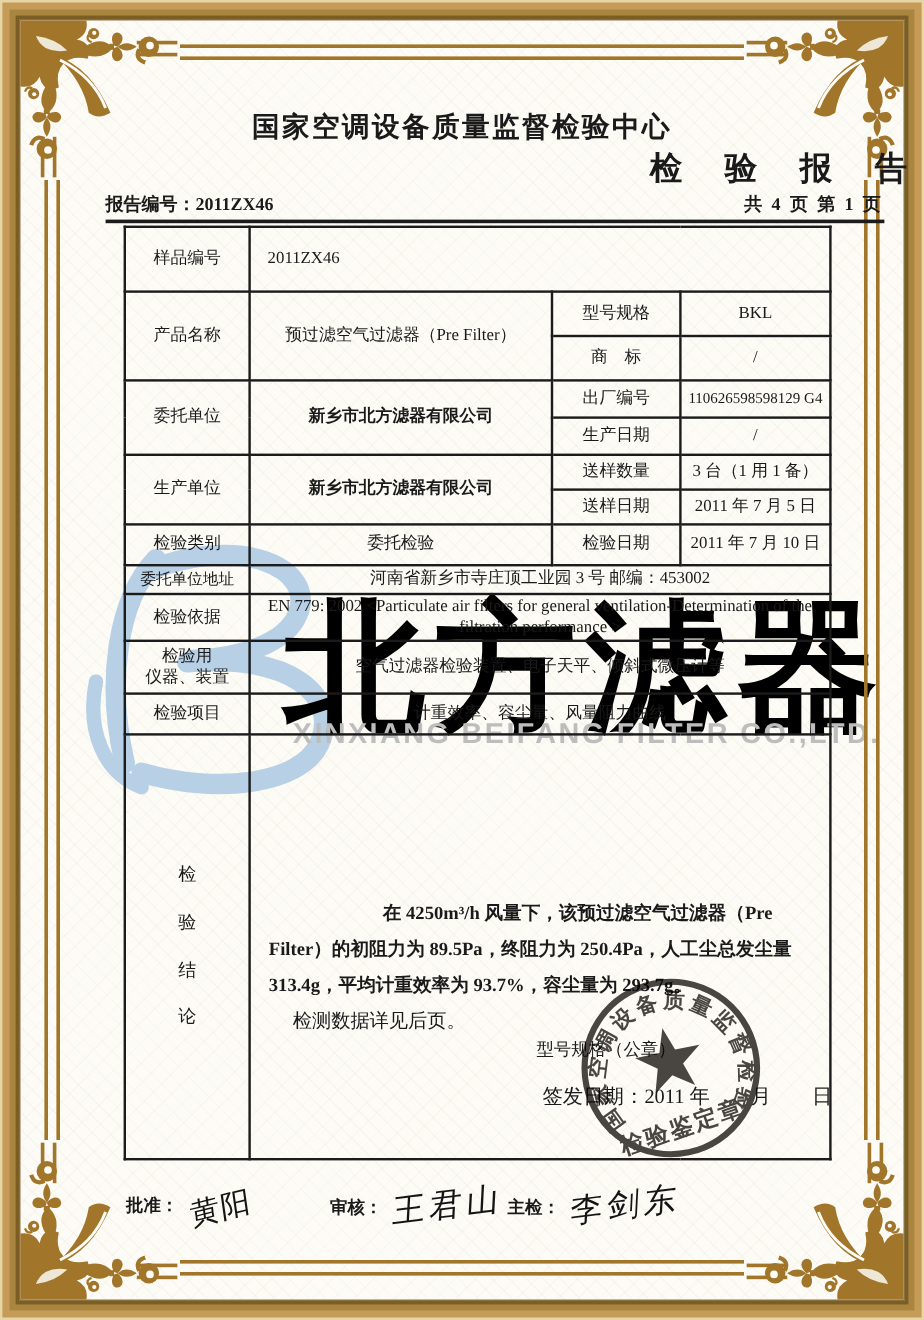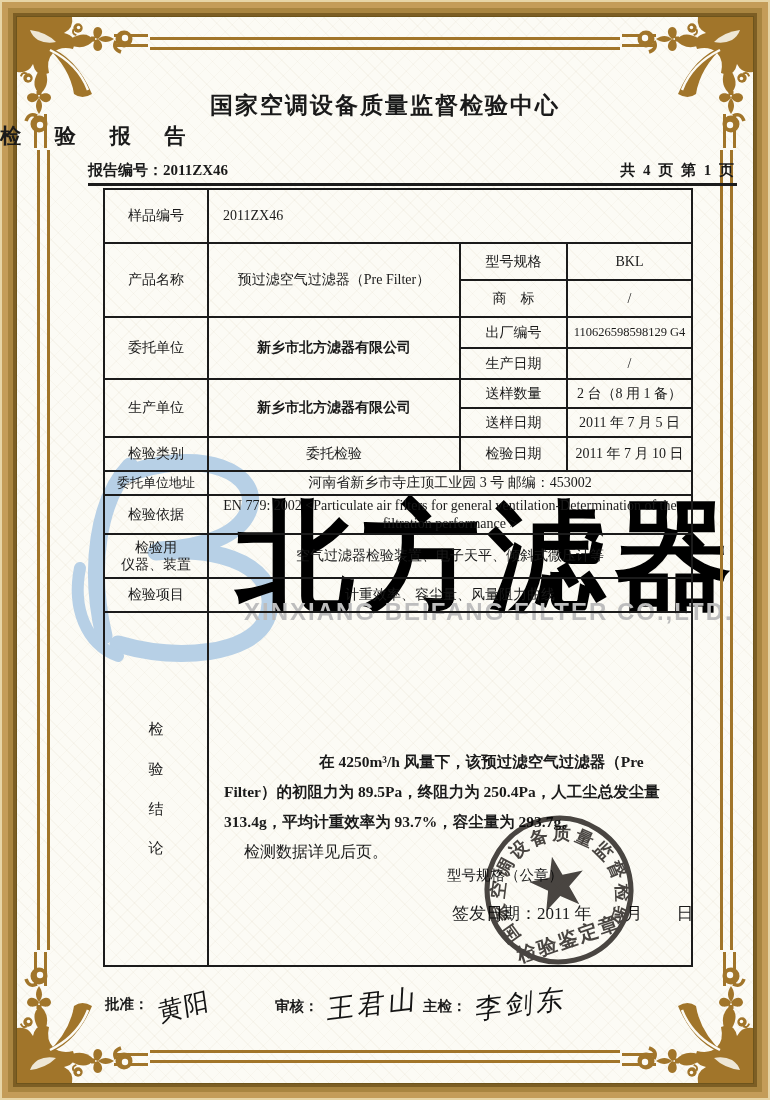--- a/index.html
+++ b/index.html
@@ -34,22 +34,22 @@
   .wm-b{left:52px; top:448px;}
   .wm-cn{left:236px; top:478px; font-size:118px; font-weight:bold; letter-spacing:8px;
          color:#000000; font-family:"Liberation Sans", sans-serif; white-space:nowrap;}
   .wm-en{left:244px; top:598px; font-size:24px; letter-spacing:2px; color:#bdbdbd;
          font-family:"Liberation Sans", sans-serif; font-weight:bold; white-space:nowrap;}
 
   
   .content{position:absolute; inset:0; z-index:3;}
   .title{position:absolute; top:90px; left:0; width:100%; text-align:center;
          font-family:"Liberation Sans", sans-serif; font-weight:bold; font-size:23px; letter-spacing:2px;}
-  .subtitle{position:absolute; top:122px; left:0; width:100%; text-align:left;
-         font-family:"Liberation Sans", sans-serif; font-weight:bold; font-size:21px; letter-spacing:14px;}
+  .subtitle{position:absolute; top:122px; left:0; width:100%; text-align:right;
+         font-family:"Liberation Sans", sans-serif; font-weight:bold; font-size:27px; letter-spacing:14px;}
   .report-line{position:absolute; top:161px; left:88px; right:34px; font-size:15px; font-weight:bold;}
   .report-no{position:absolute; left:0; top:0;}
   .page-info{position:absolute; right:0; top:0; letter-spacing:2px;}
   .head-rule{position:absolute; top:183px; left:88px; right:33px; height:2.5px; background:#1c1c1c;}
 
   table.rpt{position:absolute; left:103px; top:188px; width:588px; border-collapse:collapse; table-layout:fixed;}
   table.rpt td{border:2px solid #1b1b1b; text-align:center; vertical-align:middle;
       font-size:14px; line-height:1.25; padding:1px 3px; background:transparent;}
   td.lbl{font-size:14px;}
   td.eng{font-size:13.5px; padding:2px 8px;}
@@ -189,21 +189,21 @@
         <td style="font-size:12.5px">110626598598129 G4</td>
       </tr>
       <tr style="height:31px">
         <td class="lbl">生产日期</td>
         <td>/</td>
       </tr>
       <tr style="height:29px">
         <td class="lbl" rowspan="2">生产单位</td>
         <td rowspan="2" style="font-weight:bold">新乡市北方滤器有限公司</td>
         <td class="lbl">送样数量</td>
-        <td>2 台（8 用 1 备）</td>
+        <td>3 台（1 用 1 备）</td>
       </tr>
       <tr style="height:29px">
         <td class="lbl">送样日期</td>
         <td>2011 年 7 月 5 日</td>
       </tr>
       <tr style="height:34px">
         <td class="lbl">检验类别</td>
         <td>委托检验</td>
         <td class="lbl">检验日期</td>
         <td>2011 年 7 月 10 日</td>

